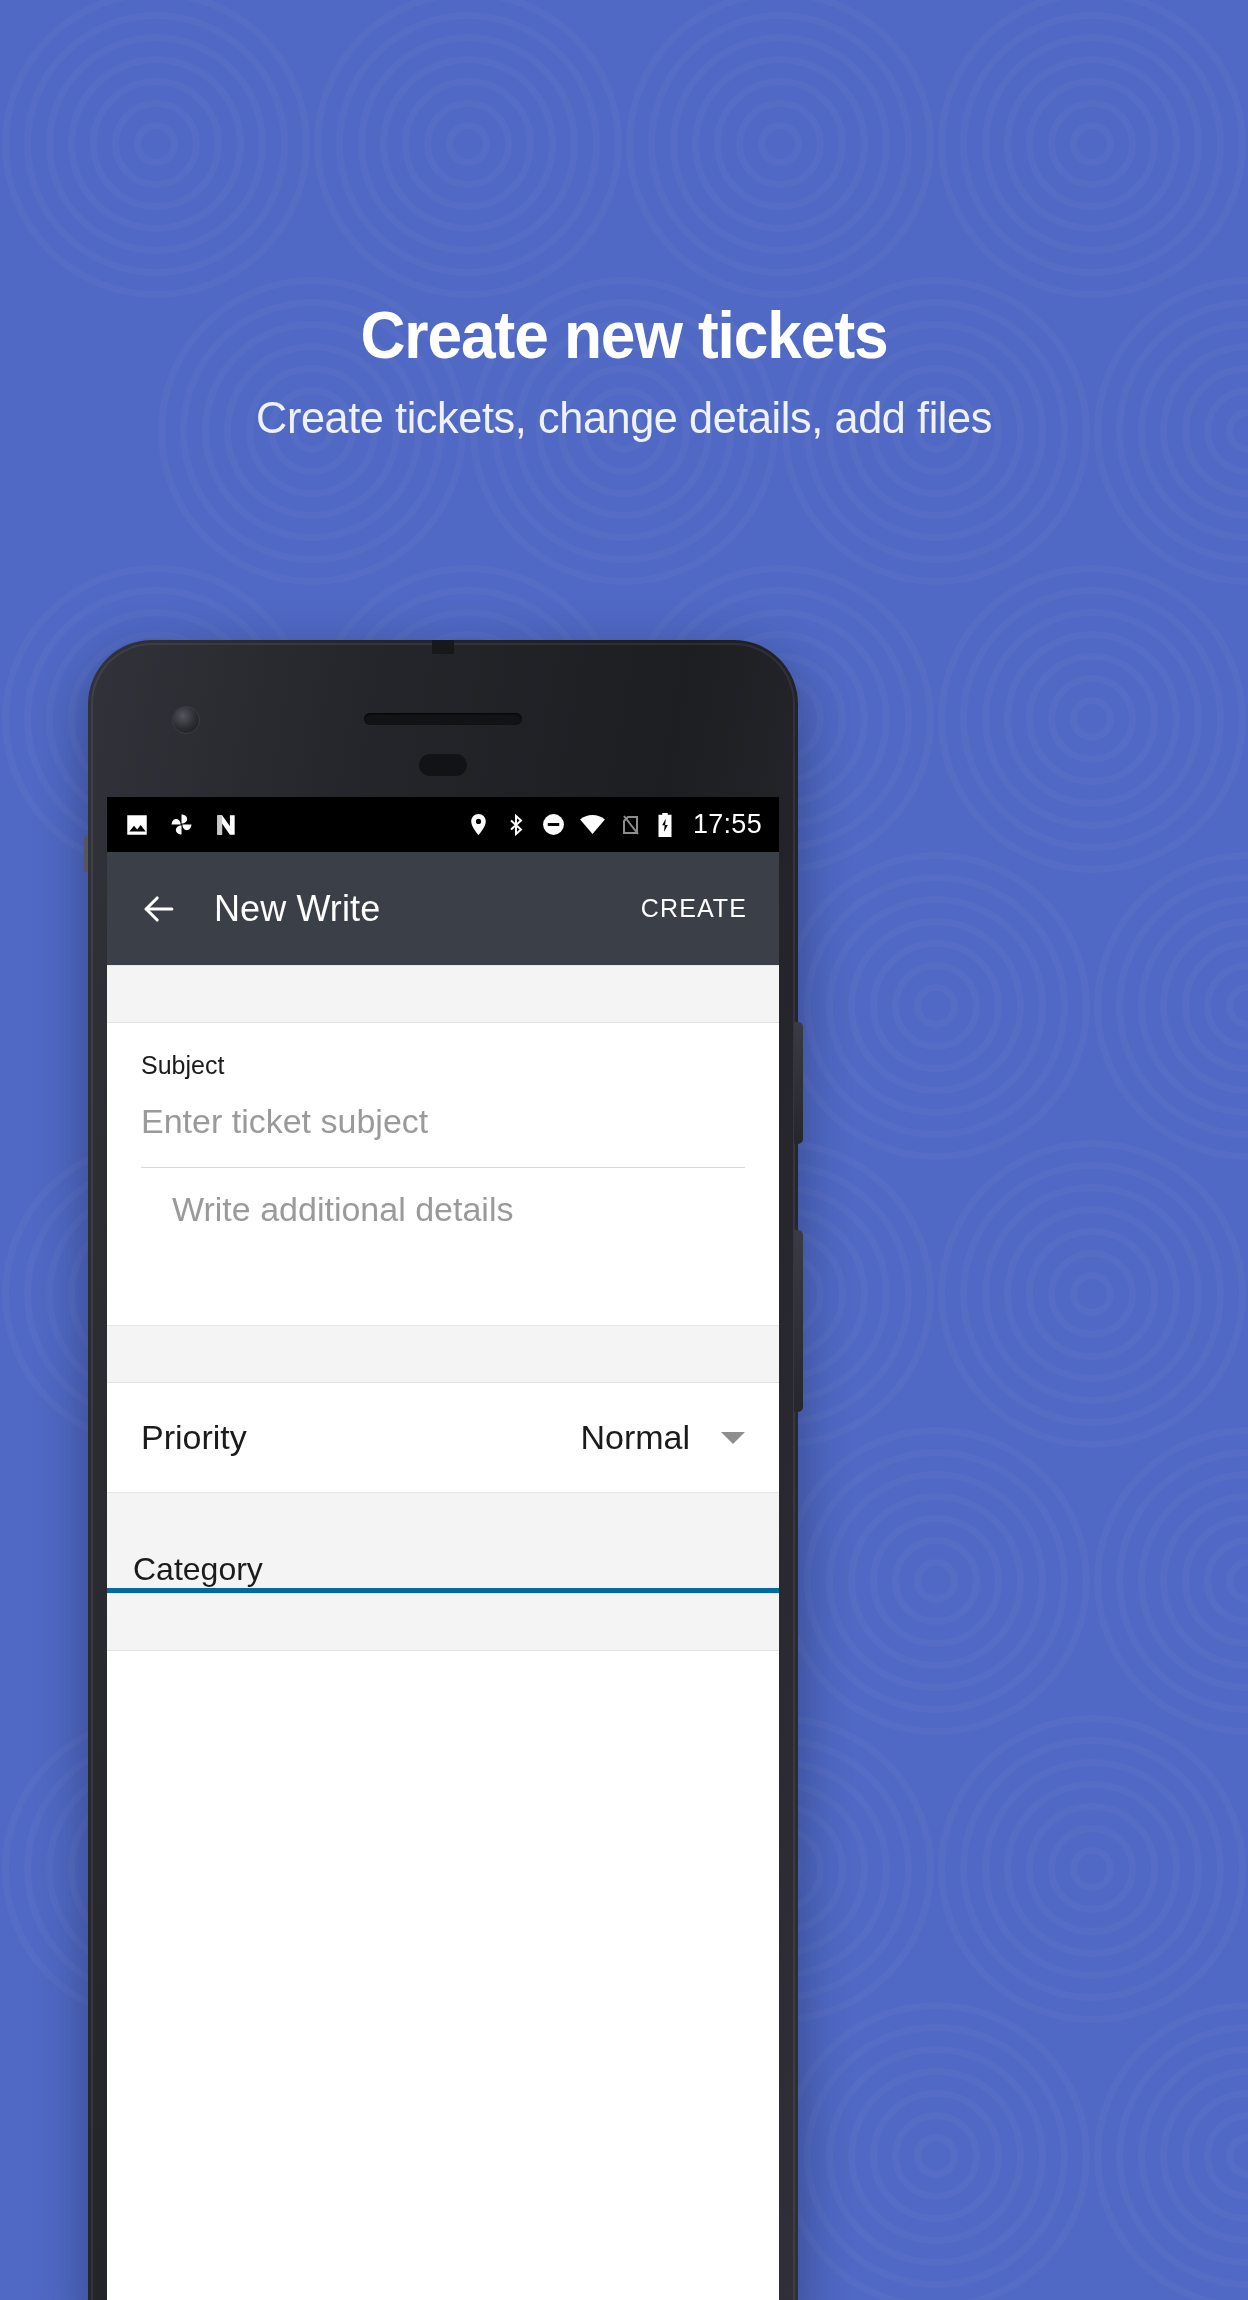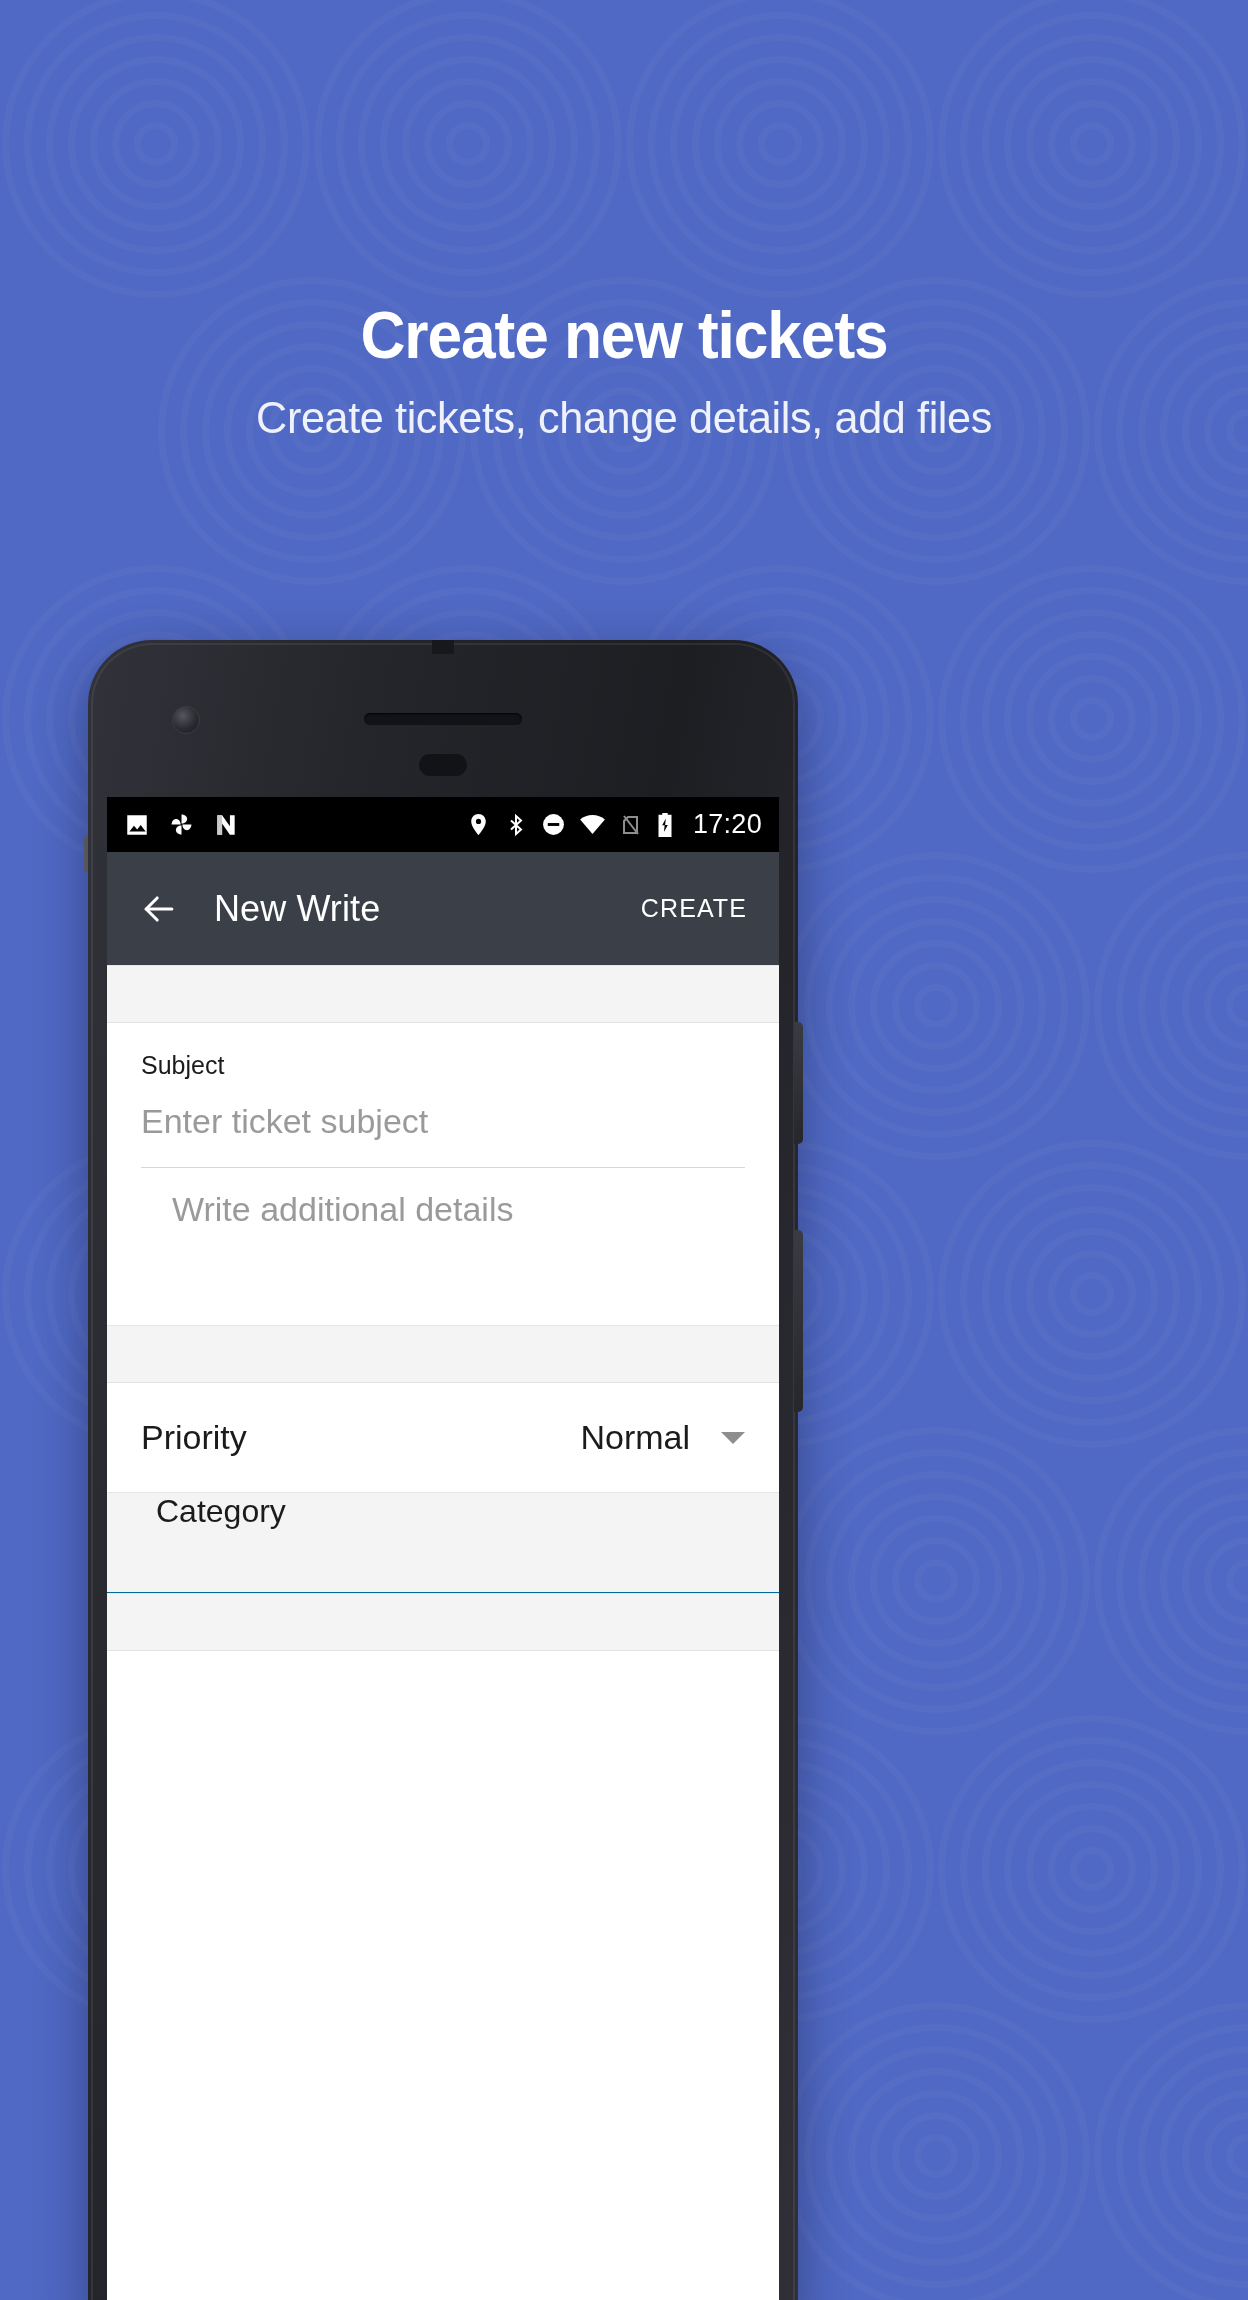--- a/index.html
+++ b/index.html
@@ -229,26 +229,26 @@
     color:#1b1b1b;
   }
   .caret {
     width:0; height:0;
     border-left:12px solid transparent;
     border-right:12px solid transparent;
     border-top:12px solid #8e8e8e;
   }
 
   .section-header-row {
-    padding:0 49px;
+    padding:0 26px;
     height:100px;
     display:flex;
-    align-items:flex-start;
+    align-items:flex-end;
     background:#f4f4f4;
-    border-bottom:1px solid #0369a1;
+    border-bottom:5px solid #0369a1;
   }
   .section-header-row .row-title { font-size:32px; }
 </style>
 </head>
 <body>
 
 <div id="bg-pattern">
     <div class="ripple" style="width: 44px; height: 44px; left: 134px; top: 121.75px;"></div>
     <div class="ripple" style="width: 88px; height: 88px; left: 112px; top: 99.75px;"></div>
     <div class="ripple" style="width: 132px; height: 132px; left: 90px; top: 77.75px;"></div>
@@ -527,21 +527,21 @@
           <path d="M12 20.5L23 7.5C20 5 16.2 3.5 12 3.5S4 5 1 7.5z"></path>
         </svg>
         <svg class="sb-icon" width="24" height="24" viewBox="0 0 24 24">
           <path d="M18 4H9L5 8v12h13z" fill="none" stroke="#8e8e8e" stroke-width="2"></path>
           <path d="M5 3l14 18" stroke="#8e8e8e" stroke-width="2"></path>
         </svg>
         <svg class="sb-icon" width="18" height="26" viewBox="0 0 14 24" fill="#fff">
           <path d="M4.5 1h5v1.6H13V23H1V2.6h3.5z"></path>
           <path d="M7.8 6l-3.4 6.2h2.3L6 18.5l3.6-6.6H7.1z" fill="#000"></path>
         </svg>
-        <div id="clock">17:20</div>
+        <div id="clock">17:55</div>
       </div>
     </div>
 
     <div id="app-bar">
       <div id="back-button">
         <svg width="44" height="44" viewBox="0 0 24 24" fill="none" stroke="#ffffff" stroke-width="1.7" stroke-linecap="round" stroke-linejoin="round">
           <path d="M19 12H5"></path>
             <path d="M11 18l-6-6 6-6"></path>
         </svg>
       </div>

